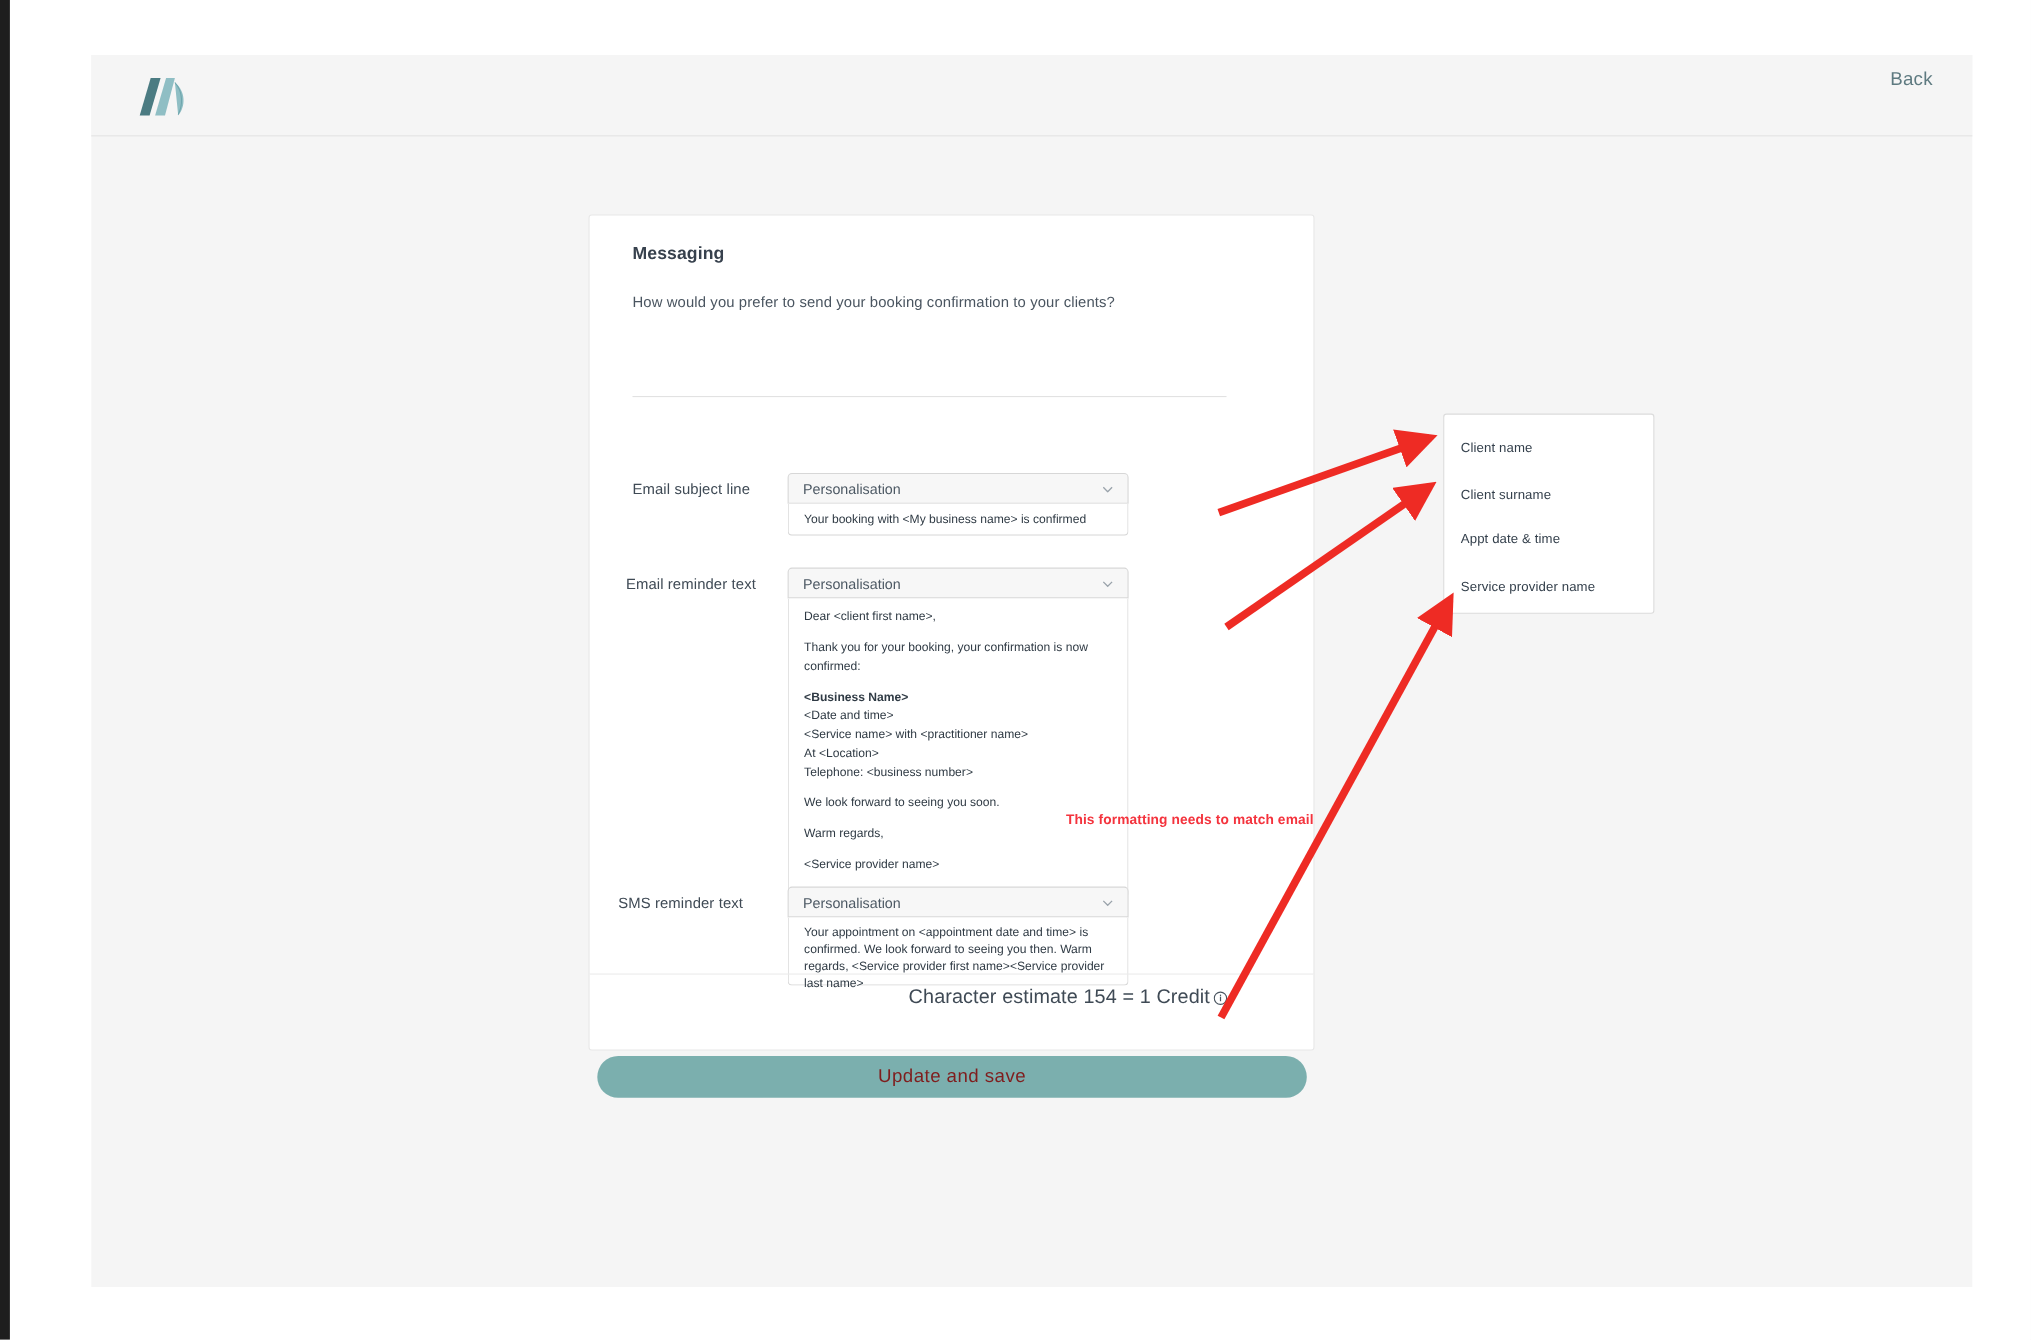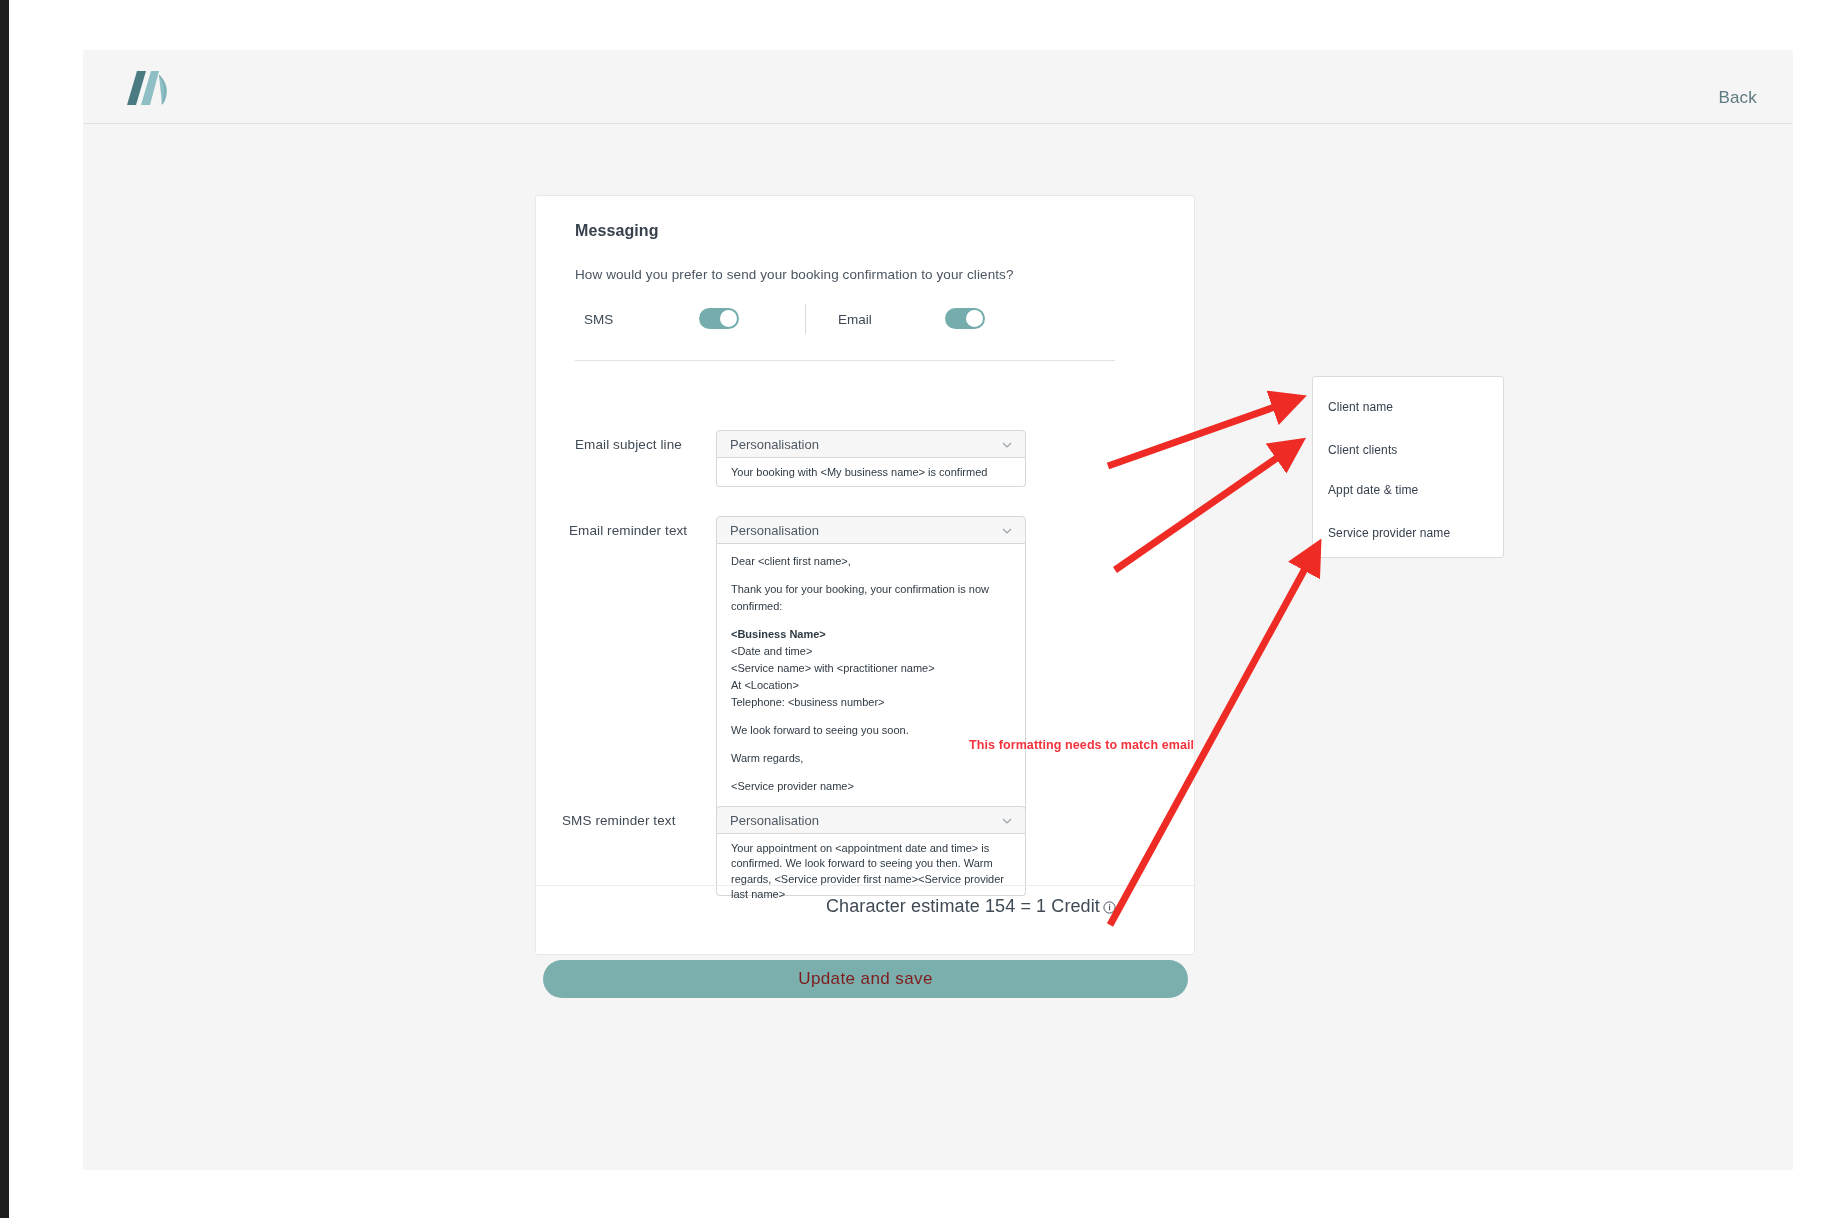--- a/index.html
+++ b/index.html
@@ -45,21 +45,21 @@
   }
 
   .logo {
     position: absolute;
     left: 34px; top: 17px;
     width: 60px; height: 42px;
   }
 
   .back-link {
     position: absolute;
-    right: 36px; top: 38px;
+    right: 36px; top: 12px;
     font-size: 17px;
     color: #5e7a80;
     letter-spacing: .2px;
     cursor: pointer;
   }
 
   
   .page-title {
     position: absolute;
     left: 92px; top: 105px;
@@ -303,31 +303,20 @@
       <div class="back-link">Back</div>
     </div>
 
 
     <div class="card">
       <div class="card-body">
 
         <div class="section-title">Messaging</div>
         <div class="helper-q">How would you prefer to send your booking confirmation to your clients?</div>
 
-        <div class="toggle-row">
-          <div class="tgl-label sms">SMS</div>
-          <div class="switch sms">
-              <div class="knob"></div>
-            </div>
-          <div class="tgl-divider"></div>
-          <div class="tgl-label email">Email</div>
-          <div class="switch email">
-              <div class="knob"></div>
-            </div>
-        </div>
 
         <div class="hr"></div>
 
 
         <div class="field-label" style="left:39px; top:241px;">Email subject line</div>
         <div class="select" style="left:180px; top:234px; width:310px;">
           <span class="sel-text">Personalisation</span>
           <span class="chev">
             <svg width="10" height="6" viewBox="0 0 10 6">
                 <path d="M1,1 L5,5 L9,1" fill="none" stroke="#9aa3ab" stroke-width="1.2"></path>
@@ -383,21 +372,21 @@
 
         <div class="card-foot-line"></div>
       </div>
     </div>
 
     <button class="btn-primary">Update and save</button>
   </div>
 
   <div class="popup">
     <div class="popup-item i0">Client name</div>
-    <div class="popup-item i1">Client clients</div>
+    <div class="popup-item i1">Client surname</div>
     <div class="popup-item i2">Appt date &amp; time</div>
     <div class="popup-item i3">Service provider name</div>
   </div>
 
   <div class="annot-text">This formatting needs to match email</div>
 
   <svg class="arrows">
     <defs>
       <marker id="ah" viewBox="0 0 10 10" refX="8" refY="5" markerWidth="5.2" markerHeight="5.2" orient="auto-start-reverse">
         <path d="M 0 0 L 10 5 L 0 10 z" fill="#ee2b24"></path>

